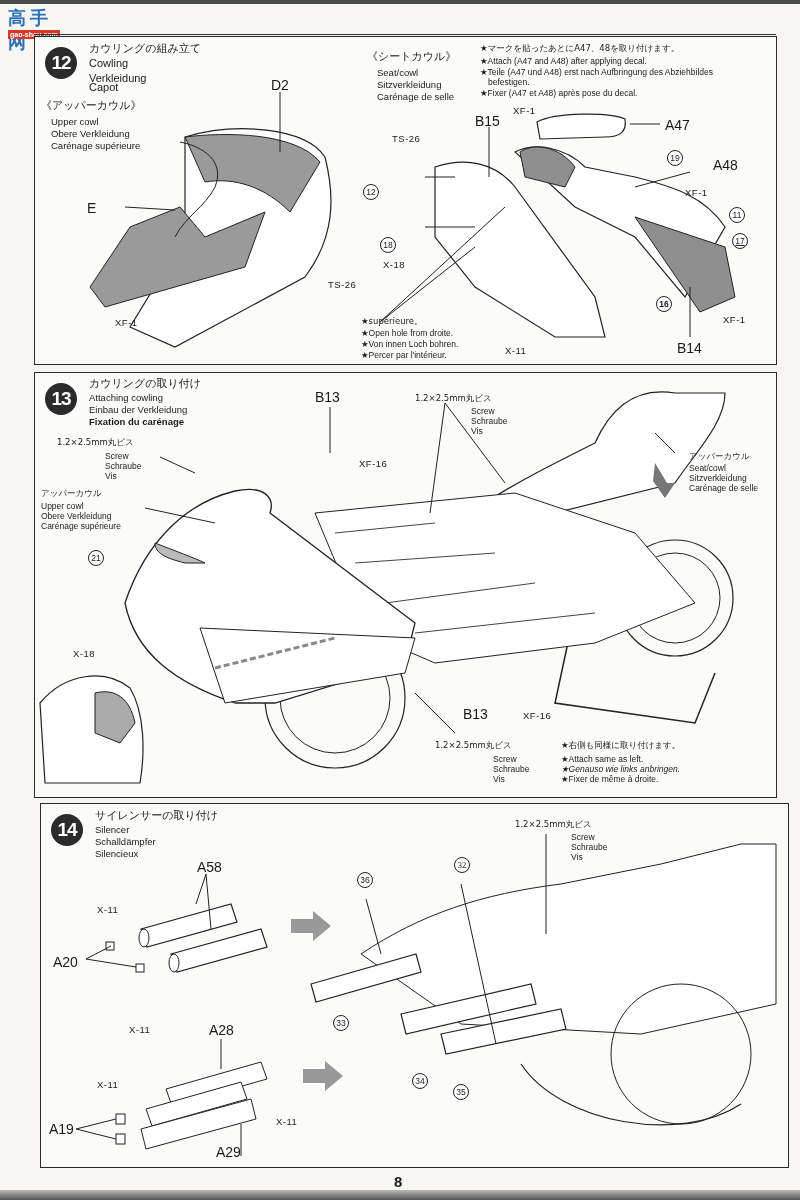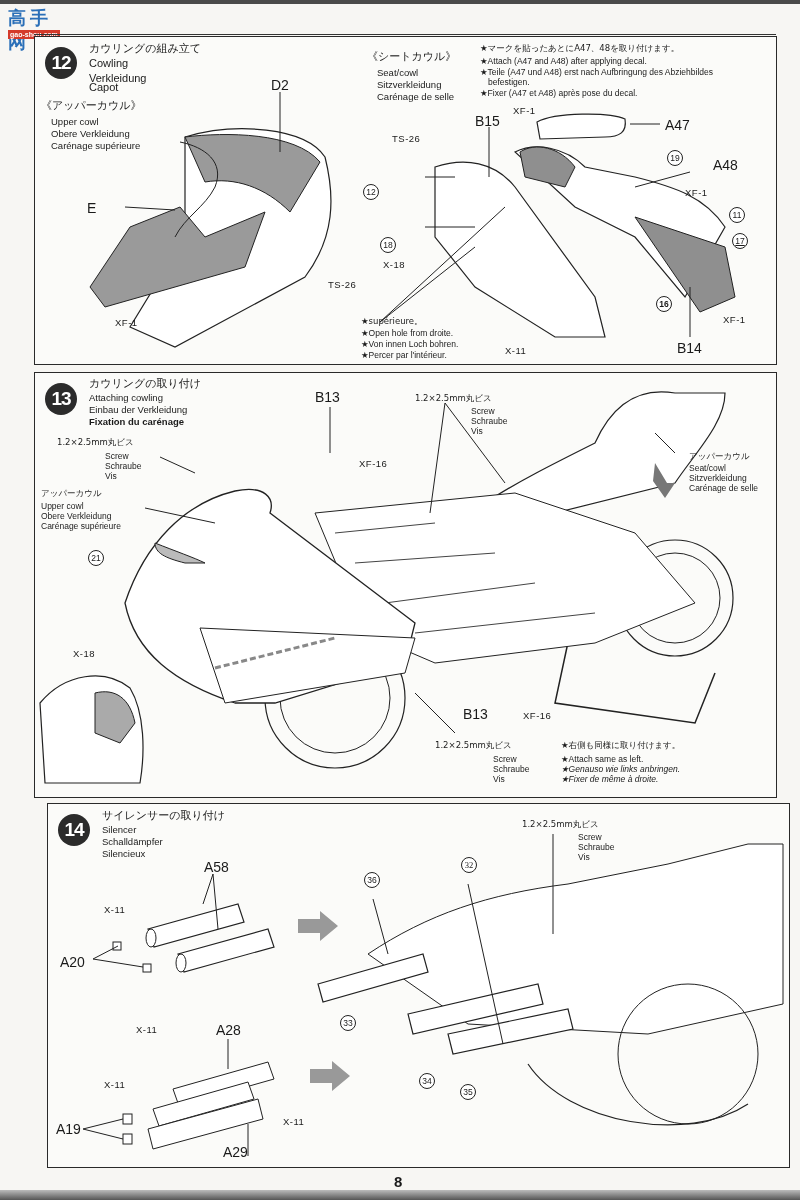--- a/index.html
+++ b/index.html
@@ -11,21 +11,21 @@
   .topshade { position:absolute; left:0; top:0; width:800px; height:4px; background:#4a4a4a; }
   .botshade { position:absolute; left:0; top:1190px; width:800px; height:10px; background:linear-gradient(#bbb,#555); }
   .logo { position:absolute; left:6px; top:6px; width:62px; height:32px; }
   .logo .cn { position:absolute; left:2px; top:0; font-size:18px; font-weight:bold; color:#2a6fb8; letter-spacing:4px; font-family:"DejaVu Sans", sans-serif; }
   .logo .url { position:absolute; left:2px; top:24px; font-size:7px; font-weight:bold; color:#fff; background:#d43a2a; padding:0 2px; line-height:9px; }
   .topline { position:absolute; left:34px; top:34px; width:742px; height:1px; background:#333; }
 
   .panel { position:absolute; border:1.5px solid #2a2a2a; background:#fbfbf9; }
   #p12 { left:34px; top:36px; width:741px; height:327px; }
   #p13 { left:34px; top:372px; width:741px; height:424px; }
-  #p14 { left:47px; top:803px; width:741px; height:363px; }
+  #p14 { left:40px; top:803px; width:741px; height:363px;padding-left:6px; }
 
   .stepnum { position:absolute; width:32px; height:32px; border-radius:50%; background:#2b2b2b; color:#fff; font-weight:bold; font-size:19px; text-align:center; line-height:32px; letter-spacing:-1px; }
   .t { position:absolute; white-space:nowrap; font-size:11px; line-height:12.5px; }
   .t.jp { font-family:"DejaVu Sans", sans-serif; font-size:11px; }
   .t.sm { font-size:9.5px; line-height:11px; }
   .t.xs { font-size:8.5px; line-height:10px; }
   .lbl { position:absolute; font-size:14px; white-space:nowrap; }
   .code { position:absolute; font-size:9.5px; white-space:nowrap; letter-spacing:0.5px; }
   .circ { position:absolute; width:14px; height:14px; border:1px solid #222; border-radius:50%; font-size:8.5px; text-align:center; line-height:14px; background:#fff; }
   .pageno { position:absolute; left:394px; top:1173px; font-size:15px; font-weight:bold; }
@@ -197,21 +197,21 @@
     <div class="t xs jp" style="left:400px;top:367px;">1.2×2.5mm丸ビス</div>
     <div class="t xs" style="left:458px;top:381px;">Screw</div>
     <div class="t xs" style="left:458px;top:391px;">Schraube</div>
     <div class="t xs" style="left:458px;top:401px;">Vis</div>
   </div>
 
   <div>
     <div class="t xs jp" style="left:526px;top:367px;">★右側も同様に取り付けます。</div>
     <div class="t xs" style="left:526px;top:381px;">★Attach same as left.</div>
     <div class="t xs" style="left:526px;top:391px;font-style:italic;">★Genauso wie links anbringen.</div>
-    <div class="t xs" style="left:526px;top:401px;font-style:italic;">★Fixer de même à droite.</div>
+    <div class="t xs" style="left:526px;top:401px;">★Fixer de même à droite.</div>
   </div>
 
   <div class="lbl" style="left:280px;top:16px;">B13</div>
   <div class="lbl" style="left:428px;top:333px;">B13</div>
   <div class="code" style="left:324px;top:85px;">XF-16</div>
   <div class="code" style="left:488px;top:337px;">XF-16</div>
   <div class="code" style="left:38px;top:275px;">X-18</div>
   <div class="circ" style="left:53px;top:177px;">21</div>
 </div>
 

